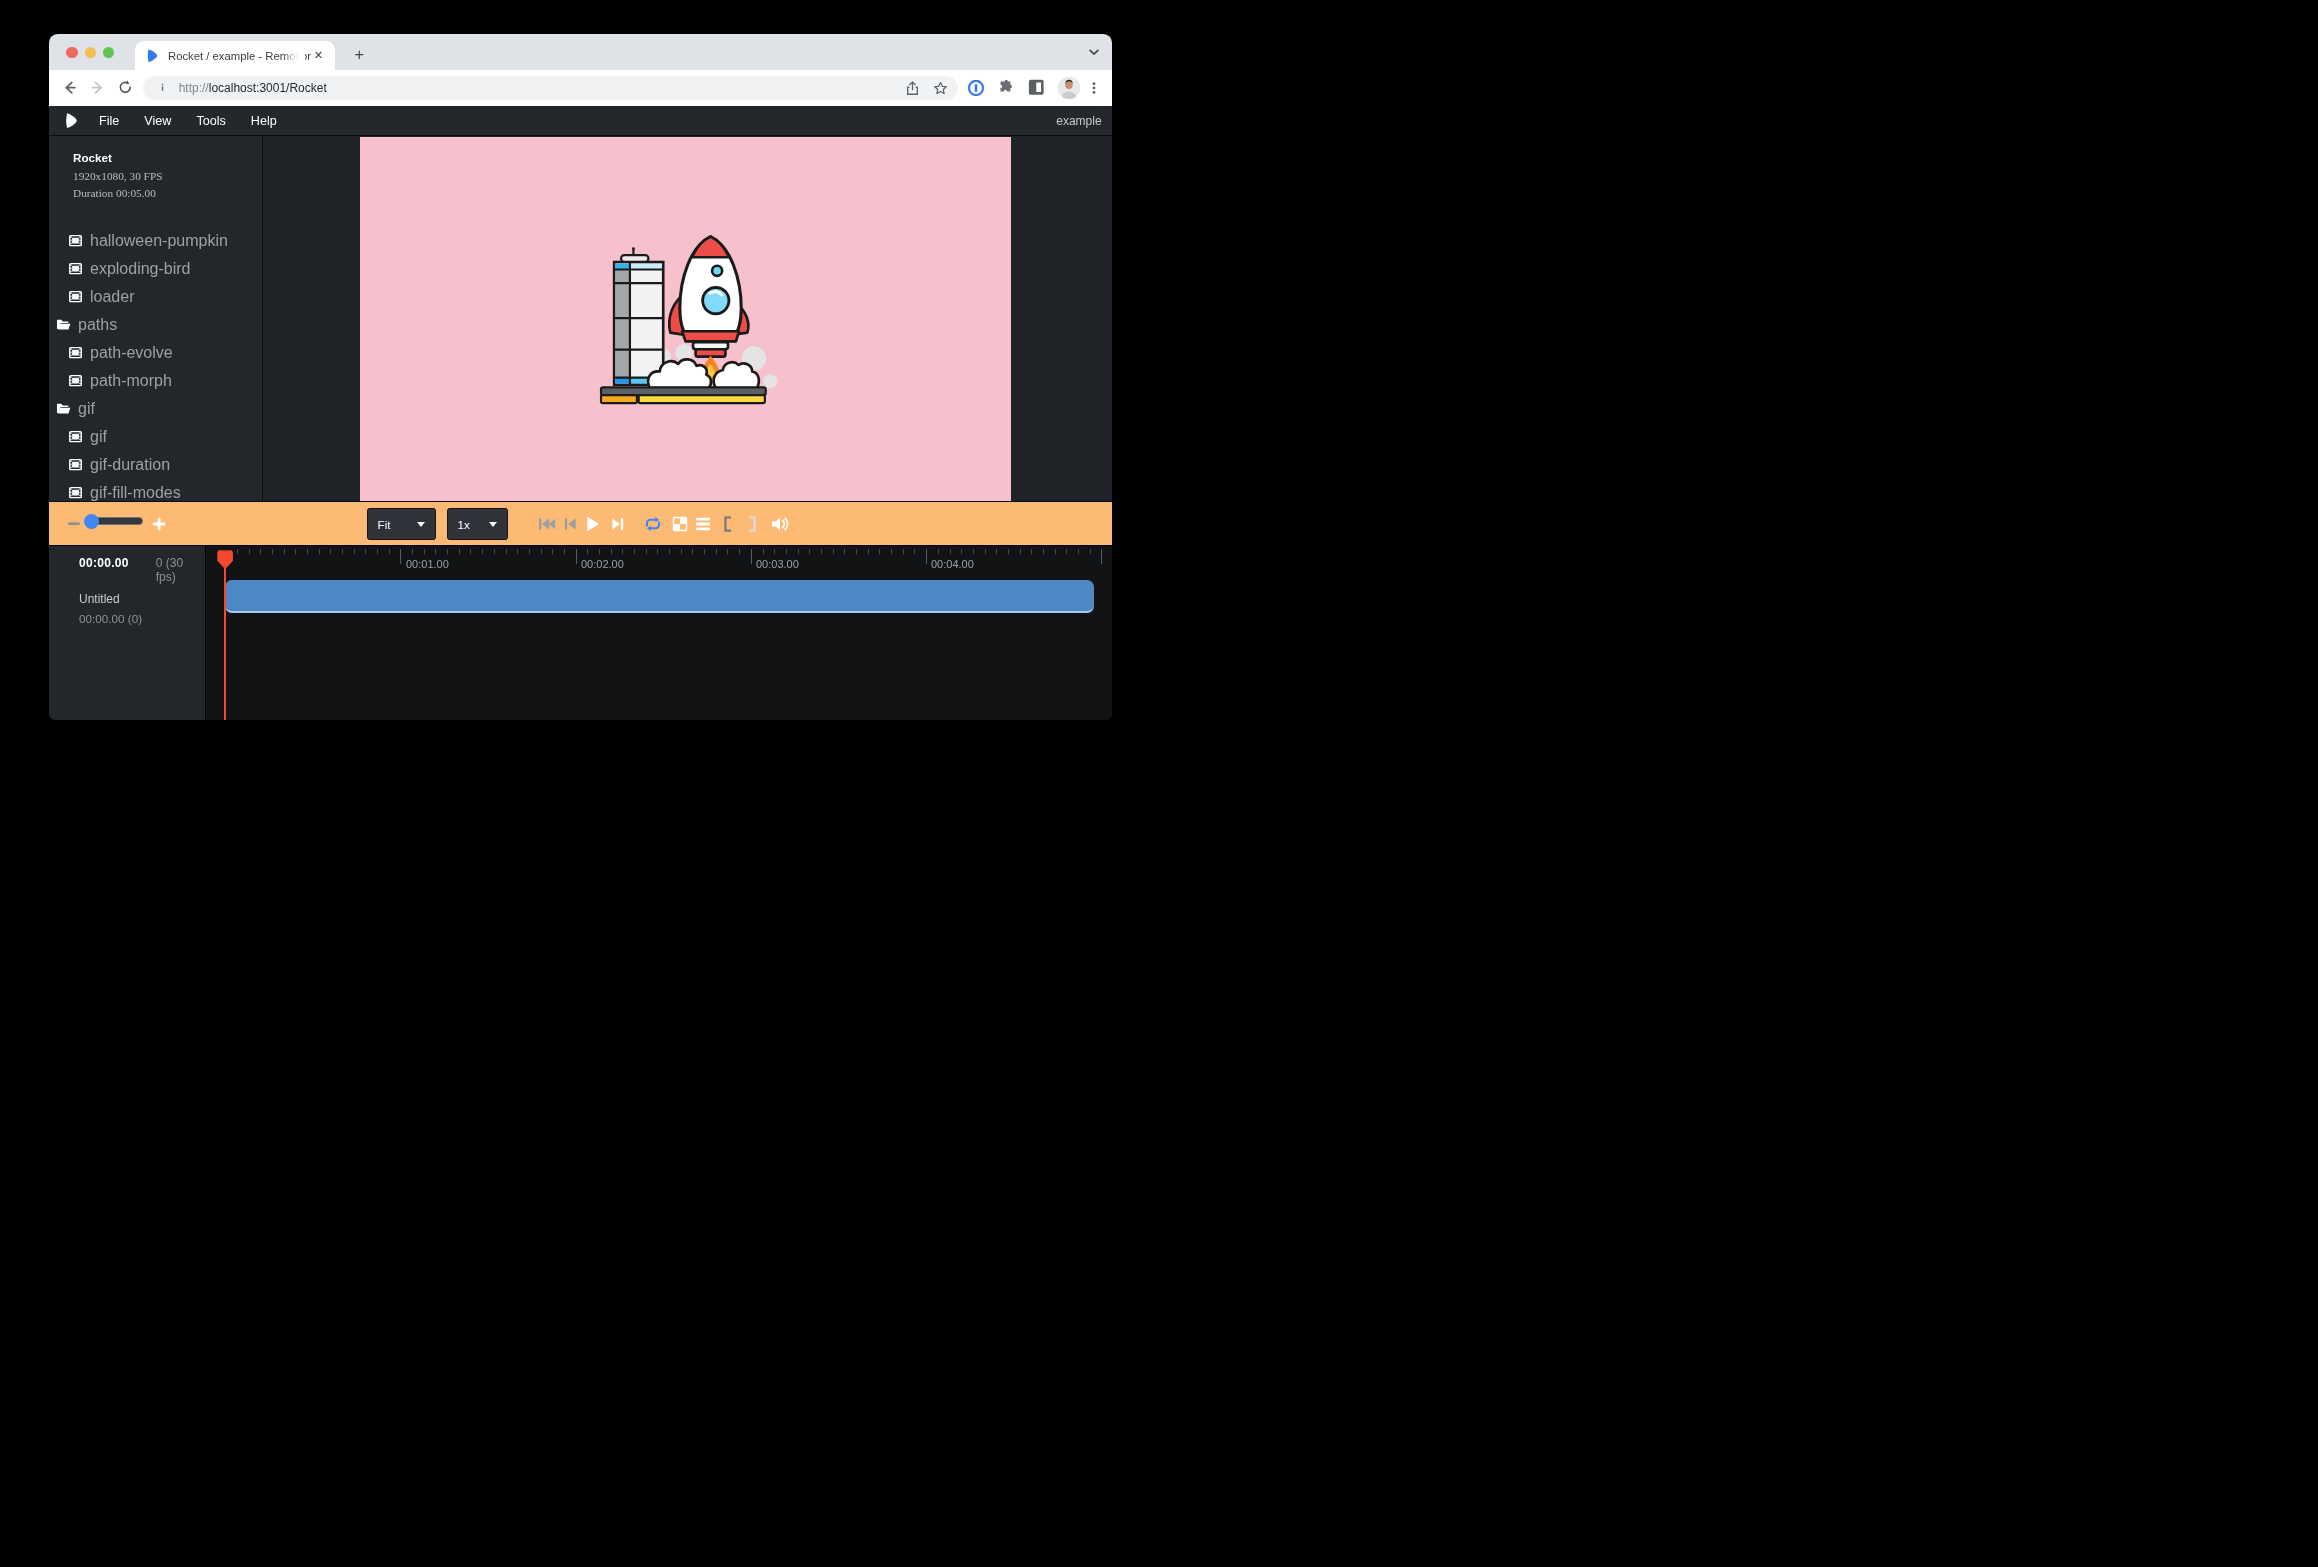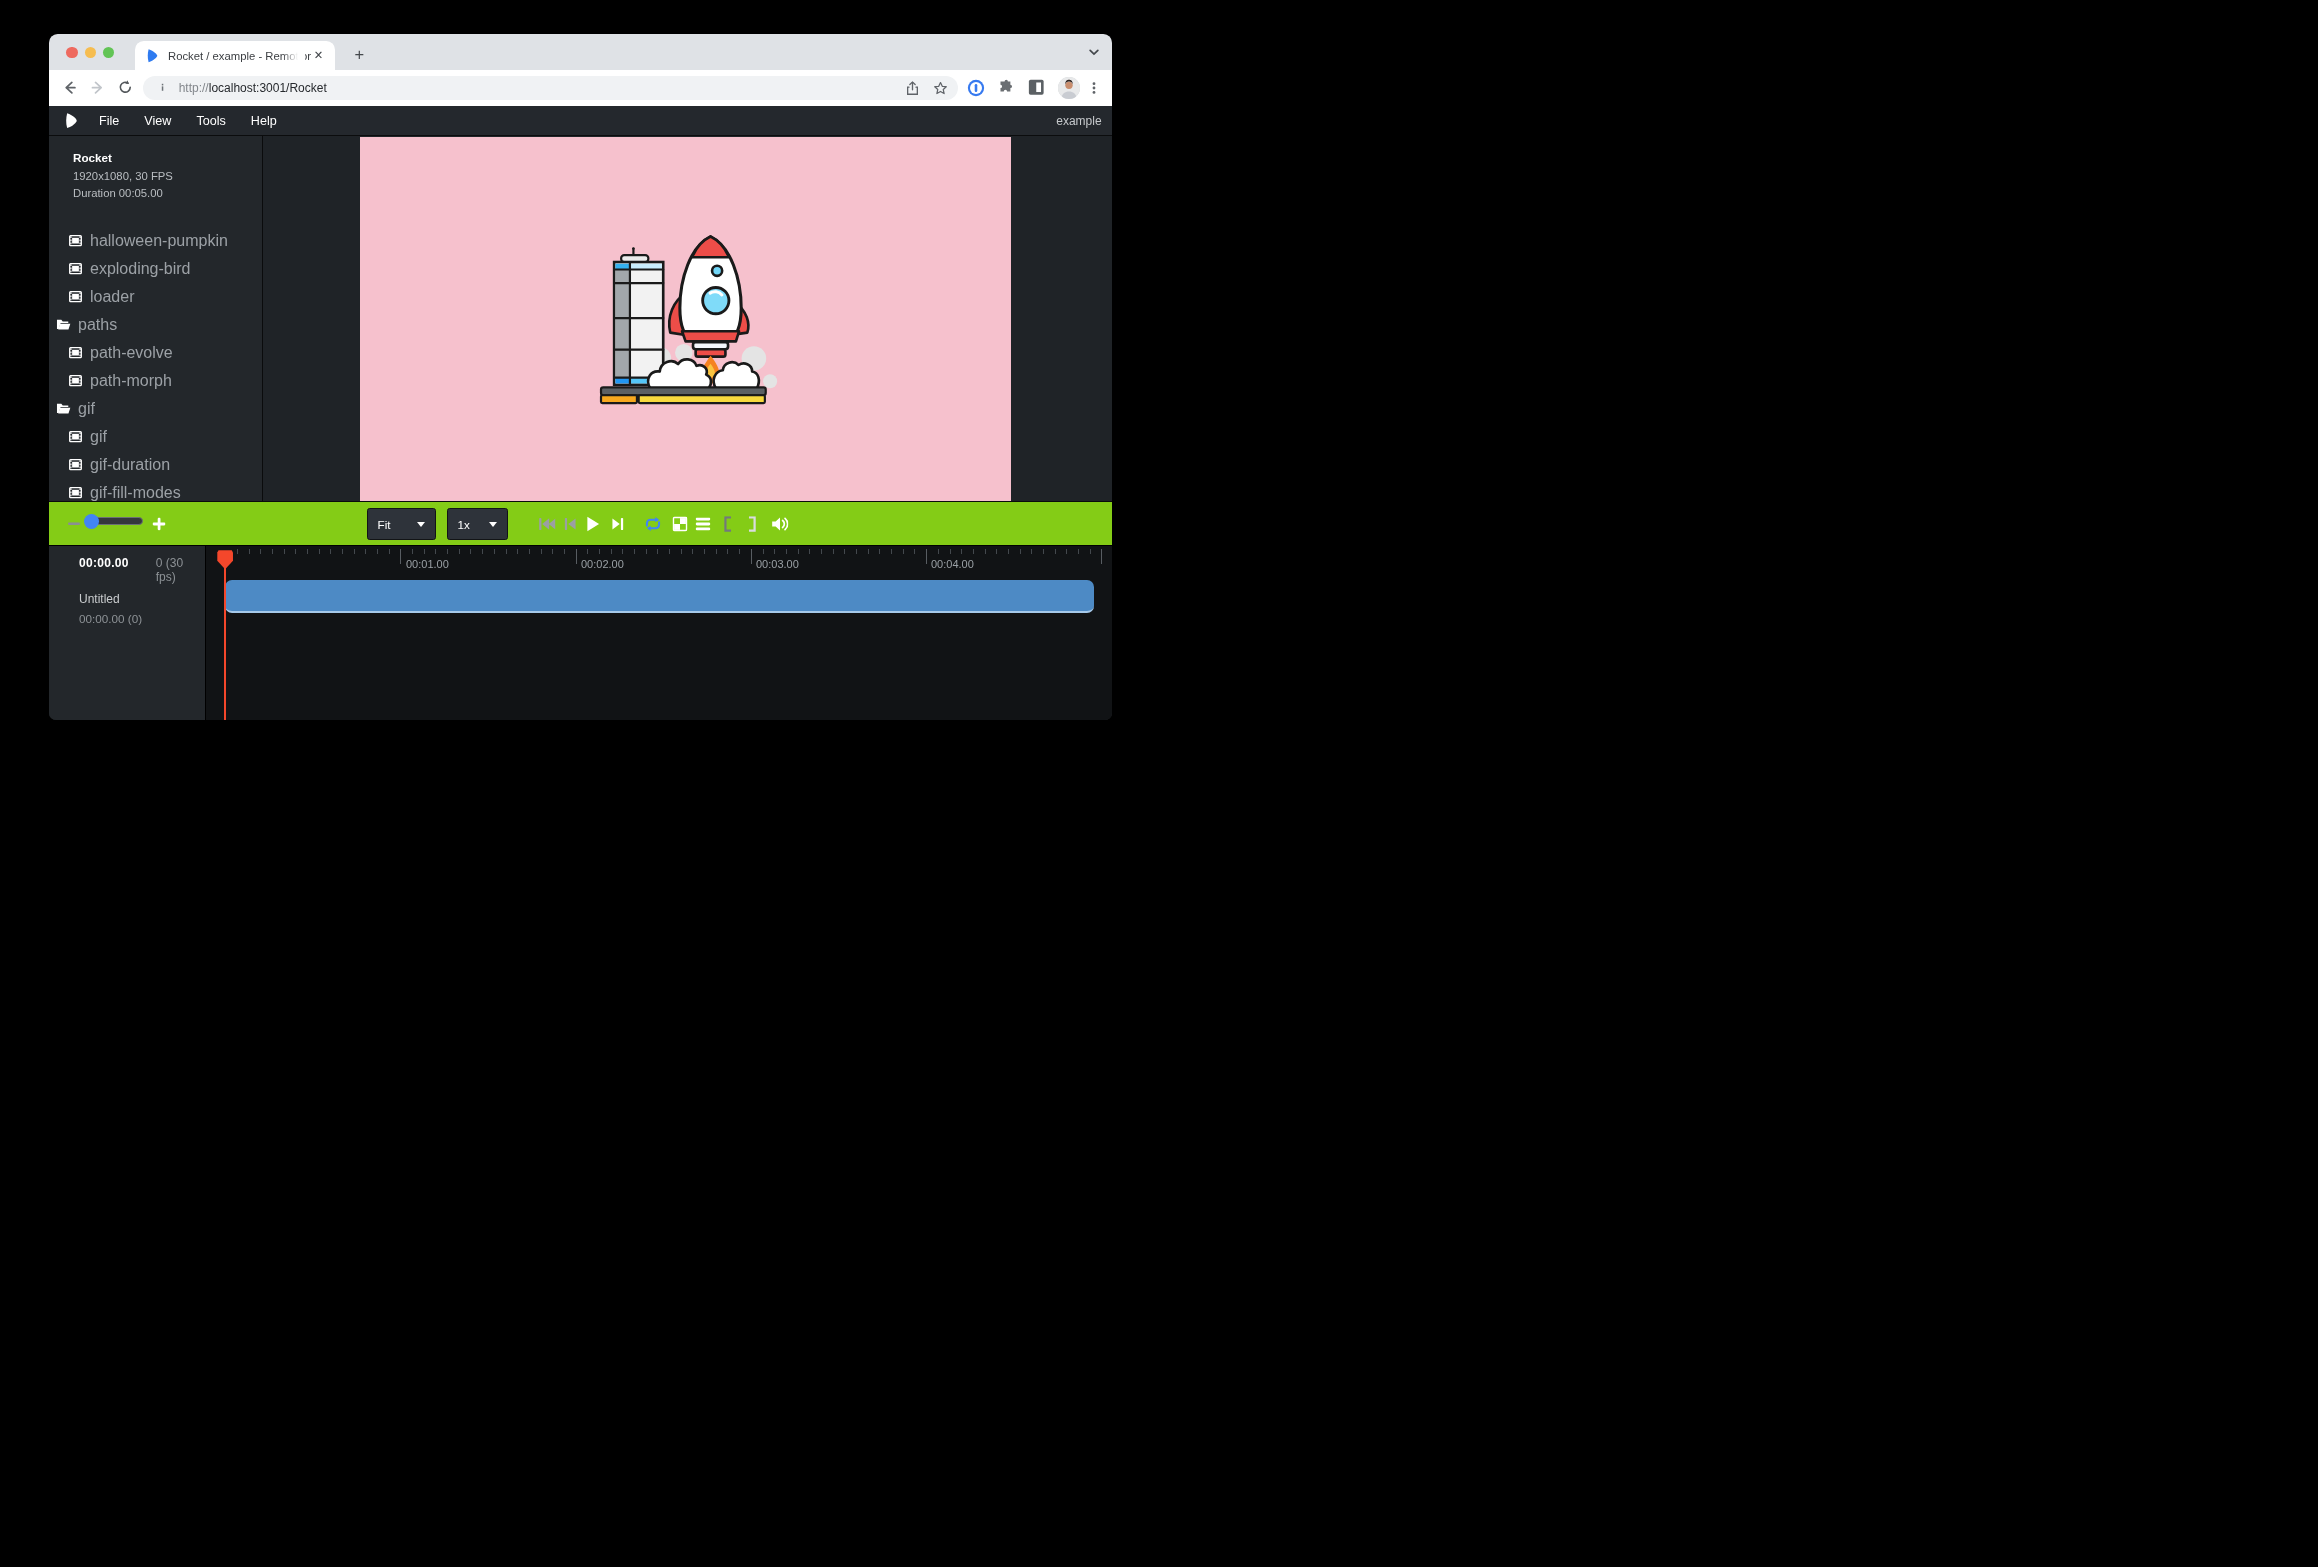--- a/index.html
+++ b/index.html
@@ -41,35 +41,35 @@
   .menu-right{margin-left:auto;margin-right:10.4px;color:#c6c9cc;font-size:12px;}
 
   
   .app{flex:1;display:flex;flex-direction:column;min-height:0;}
   .main{flex:1;display:flex;min-height:0;}
 
   
   .sidebar{width:214px;flex:0 0 214px;background:#23272b;border-right:1.7px solid #0a0b0c;overflow:hidden;display:flex;flex-direction:column;}
   .comp-info{padding:15px 12px 10.4px 24px;}
   .comp-name{color:#fff;font-size:11.7px;font-weight:bold;margin-bottom:6px;}
-  .comp-line{color:#b9bdc1;font-size:11.3px;margin-bottom:5.2px;}
+  .comp-line{color:#b9bdc1;font-size:11.3px;margin-bottom:5.2px;font-family:Liberation Serif, serif;}
   .sb-divider{height:1.7px;background:#0e1013;margin-top:5.2px;}
   .comp-list{padding-top:7px;}
   .comp-row{height:28px;display:flex;align-items:center;padding-left:20px;}
   .comp-row.folder{padding-left:7px;}
   .comp-ic{width:14px;height:12px;flex:0 0 auto;display:flex;align-items:center;}
   .comp-row.folder .comp-ic{width:15px;}
   .comp-label{color:#9ca1a6;font-size:16px;margin-left:7px;white-space:nowrap;}
 
   
   .stage{flex:1;position:relative;background:#1f2327;min-width:0;}
   .canvas{position:absolute;left:97px;top:0.9px;width:651px;height:364px;background:#f6c1cd;display:flex;align-items:center;justify-content:center;}
 
   
-  .controlsbar{position:relative;height:44px;flex:0 0 44px;background:#84cc16;border-top:1.7px solid #0a0b0c;}
+  .controlsbar{position:relative;height:44px;flex:0 0 44px;background:#fdba74;border-top:1.7px solid #0a0b0c;}
   .cb{position:absolute;transform:translate(-50%,-50%);top:22px;display:flex;align-items:center;justify-content:center;}
   .zoom-track{position:absolute;left:37px;top:15px;width:57px;height:7.8px;border-radius:4.3px;background:#34383c;border:1.3px solid #6b7075;}
   .zoom-thumb{position:absolute;left:-2.6px;top:-4.3px;width:15px;height:15px;border-radius:50%;background:#4285f4;}
   .dropdown{position:absolute;top:6px;height:32px;background:#2e333a;border:1.7px solid #121416;border-radius:2.6px;display:flex;align-items:center;justify-content:space-between;padding:0 9.6px;}
   .dd-label{color:#fff;font-size:11.7px;}
   .dd-caret{width:0;height:0;border-left:4.8px solid transparent;border-right:4.8px solid transparent;border-top:5.7px solid #fff;margin-left:12px;}
 
   
   .timeline{height:175px;flex:0 0 175px;display:flex;border-top:1.7px solid #000;}
   .tl-left{width:157px;flex:0 0 157px;background:#23272b;border-right:1.7px solid #000;padding:9.6px 7px 0 30px;}

